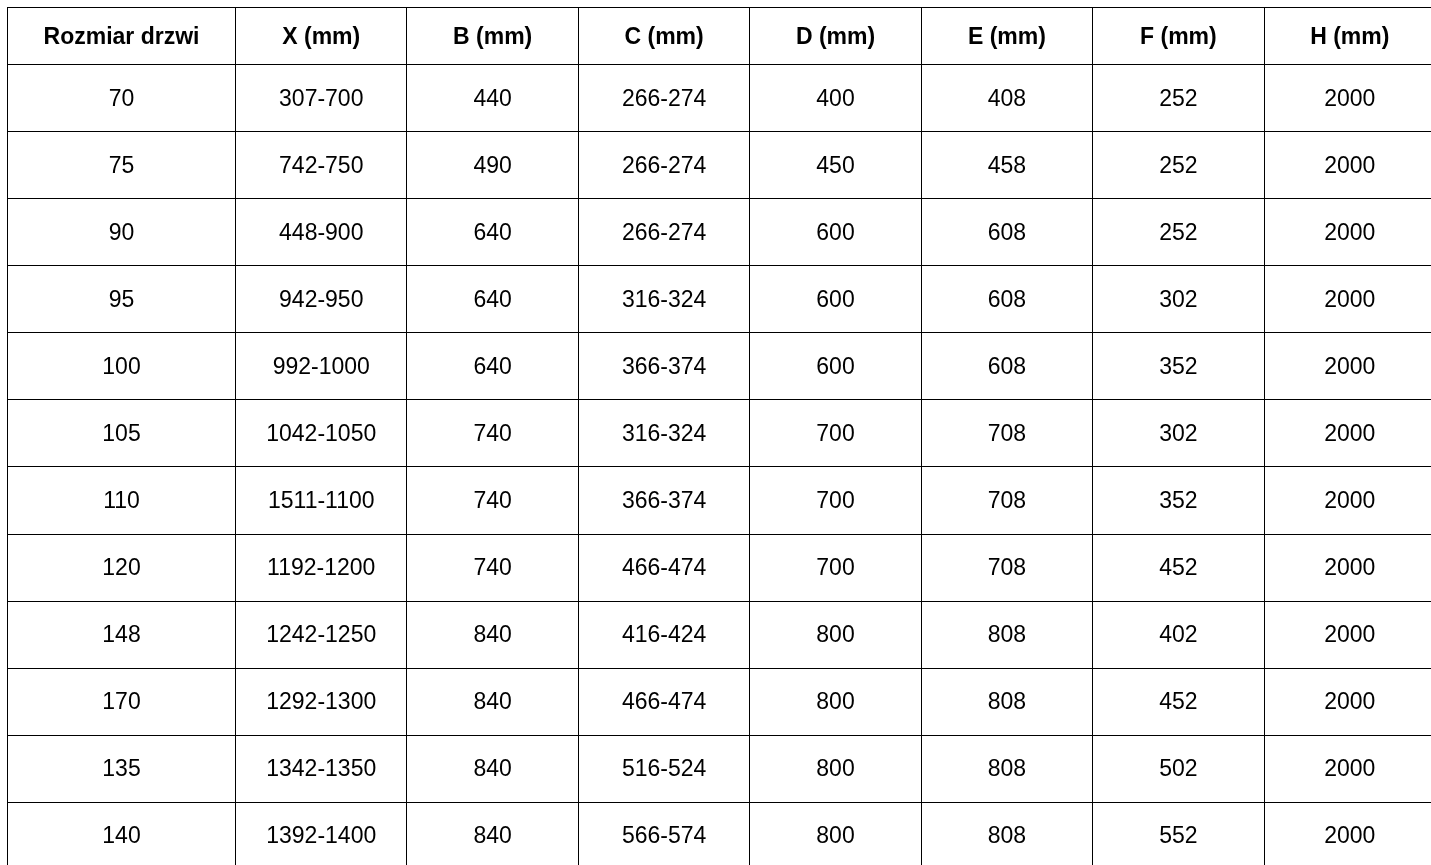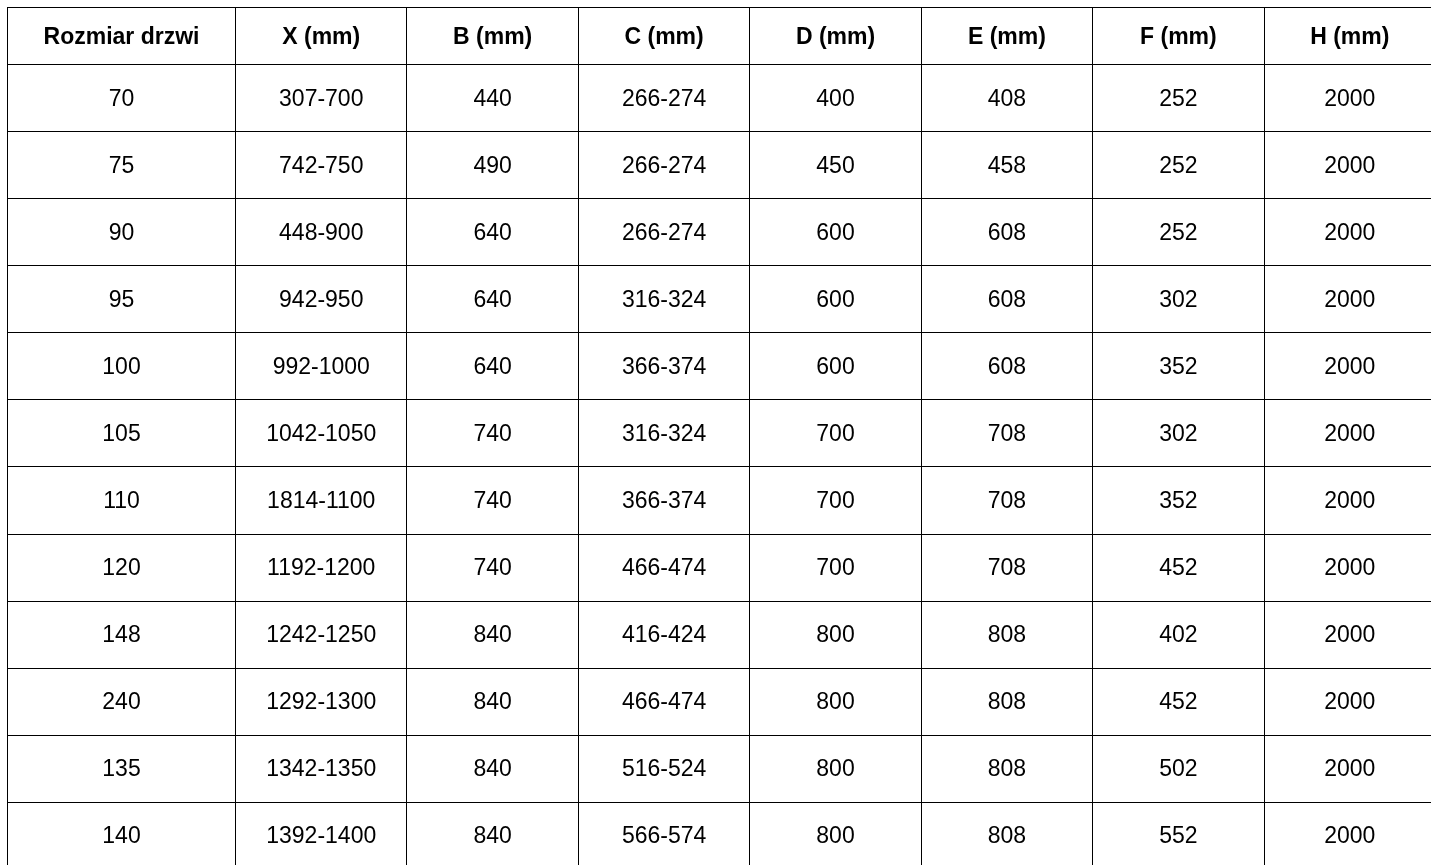--- a/index.html
+++ b/index.html
@@ -116,21 +116,21 @@
         <td>1042-1050</td>
         <td>740</td>
         <td>316-324</td>
         <td>700</td>
         <td>708</td>
         <td>302</td>
         <td>2000</td>
       </tr>
       <tr>
         <td>110</td>
-        <td>1814-1100</td>
+        <td>1511-1100</td>
         <td>740</td>
         <td>366-374</td>
         <td>700</td>
         <td>708</td>
         <td>352</td>
         <td>2000</td>
       </tr>
       <tr>
         <td>120</td>
         <td>1192-1200</td>
@@ -145,21 +145,21 @@
         <td>148</td>
         <td>1242-1250</td>
         <td>840</td>
         <td>416-424</td>
         <td>800</td>
         <td>808</td>
         <td>402</td>
         <td>2000</td>
       </tr>
       <tr>
-        <td>240</td>
+        <td>170</td>
         <td>1292-1300</td>
         <td>840</td>
         <td>466-474</td>
         <td>800</td>
         <td>808</td>
         <td>452</td>
         <td>2000</td>
       </tr>
       <tr>
         <td>135</td>

